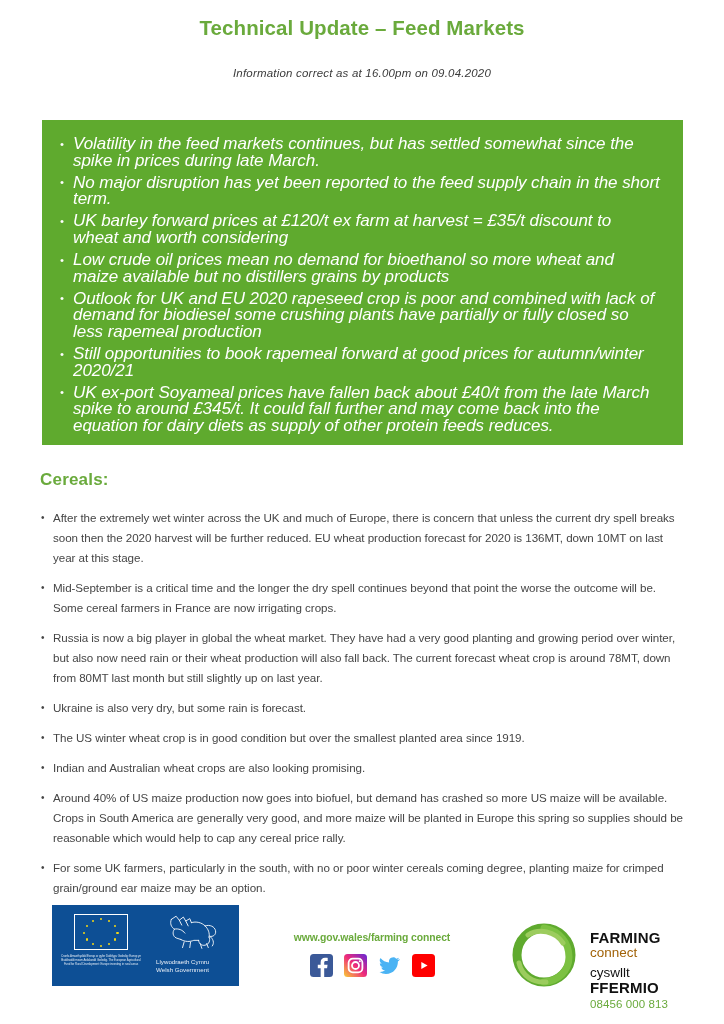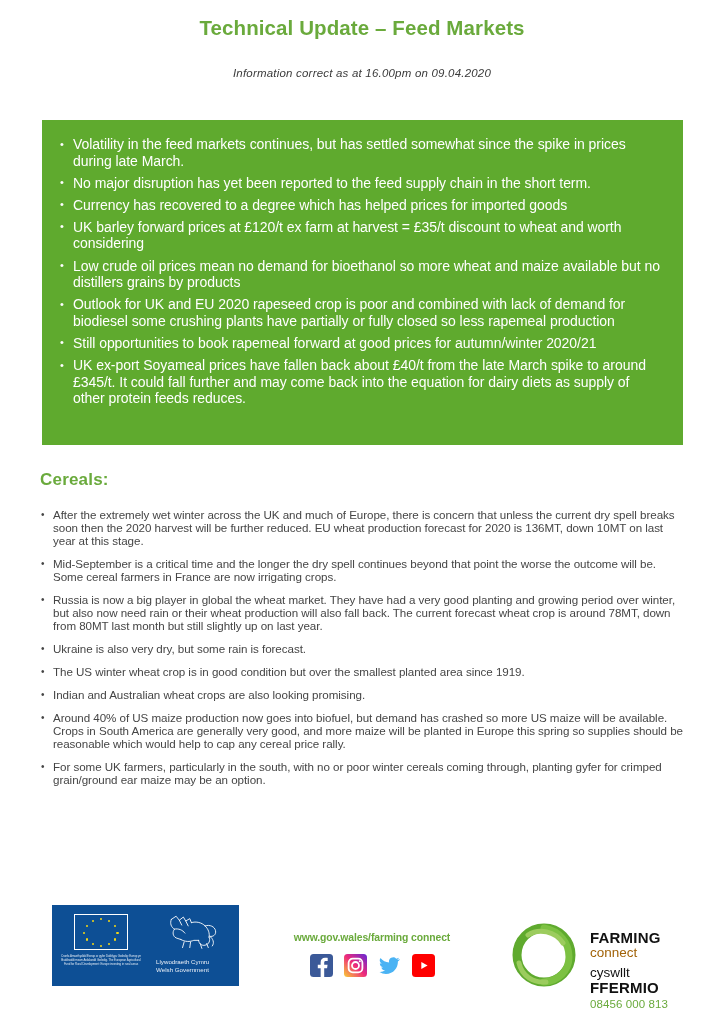--- a/index.html
+++ b/index.html
@@ -48,25 +48,26 @@
     padding: 16px 22px 10px 14px;
   }
   .highlight-list {
     list-style: none;
     margin: 0;
     padding: 0;
   }
   .highlight-list li {
     position: relative;
     color: #ffffff;
-    font-size: 14px;
+    font-size: 17px;
     line-height: 16.6px;
     padding-left: 17px;
     margin-bottom: 5.5px;
     letter-spacing: -0.05px;
+    font-style: italic;
   }
   .highlight-list li::before {
     content: "\2022";
     position: absolute;
     left: 4px;
     top: -0.5px;
     font-size: 11px;
   }
 
   
@@ -85,21 +86,21 @@
     top: 508px;
     width: 648px;
     list-style: none;
     margin: 0;
     padding: 0;
   }
   .body-list li {
     position: relative;
     color: #454545;
     font-size: 11.6px;
-    line-height: 13px;
+    line-height: 20px;
     padding-left: 13px;
     margin-bottom: 10px;
     letter-spacing: -0.05px;
   }
   .body-list li::before {
     content: "\2022";
     position: absolute;
     left: 1px;
     top: -0.5px;
     font-size: 10px;
@@ -228,40 +229,39 @@
 
 <div class="doc-header">
   <h1 class="doc-title">Technical Update – Feed Markets</h1>
   <div class="doc-subtitle">Information correct as at 16.00pm on 09.04.2020</div>
 </div>
 
 <div class="highlight-panel">
   <ul class="highlight-list">
     <li>Volatility in the feed markets continues, but has settled somewhat since the spike in prices during late March.</li>
     <li>No major disruption has yet been reported to the feed supply chain in the short term.</li>
-    <li>Currency has recovered to a degree which has helped prices for imported goods</li>
     <li>UK barley forward prices at £120/t ex farm at harvest = £35/t discount to wheat and worth considering</li>
     <li>Low crude oil prices mean no demand for bioethanol so more wheat and maize available but no distillers grains by products</li>
     <li>Outlook for UK and EU 2020 rapeseed crop is poor and combined with lack of demand for biodiesel some crushing plants have partially or fully closed so less rapemeal production</li>
     <li>Still opportunities to book rapemeal forward at good prices for autumn/winter 2020/21</li>
     <li>UK ex-port Soyameal prices have fallen back about £40/t from the late March spike to around £345/t. It could fall further and may come back into the equation for dairy diets as supply of other protein feeds reduces.</li>
   </ul>
 </div>
 
 <div class="section-heading">Cereals:</div>
 
 <ul class="body-list">
   <li>After the extremely wet winter across the UK and much of Europe, there is concern that unless the current dry spell breaks soon then the 2020 harvest will be further reduced. EU wheat production forecast for 2020 is 136MT, down 10MT on last year at this stage.</li>
   <li>Mid-September is a critical time and the longer the dry spell continues beyond that point the worse the outcome will be. Some cereal farmers in France are now irrigating crops.</li>
   <li>Russia is now a big player in global the wheat market. They have had a very good planting and growing period over winter, but also now need rain or their wheat production will also fall back. The current forecast wheat crop is around 78MT, down from 80MT last month but still slightly up on last year.</li>
   <li>Ukraine is also very dry, but some rain is forecast.</li>
   <li>The US winter wheat crop is in good condition but over the smallest planted area since 1919.</li>
   <li>Indian and Australian wheat crops are also looking promising.</li>
   <li>Around 40% of US maize production now goes into biofuel, but demand has crashed so more US maize will be available. Crops in South America are generally very good, and more maize will be planted in Europe this spring so supplies should be reasonable which would help to cap any cereal price rally.</li>
-  <li>For some UK farmers, particularly in the south, with no or poor winter cereals coming through, planting gyfer for crimped grain/ground ear maize may be an option.</li>
+  <li>For some UK farmers, particularly in the south, with no or poor winter cereals coming degree, planting maize for crimped grain/ground ear maize may be an option.</li>
 </ul>
 
 <div class="footer">
 
   <div class="govbar">
     <div class="eu-col">
       <div class="eu-flag">
         <span style="left:24.5px;top:3px"></span>
         <span style="left:32.5px;top:4.8px"></span>
         <span style="left:38.5px;top:9.6px"></span>

